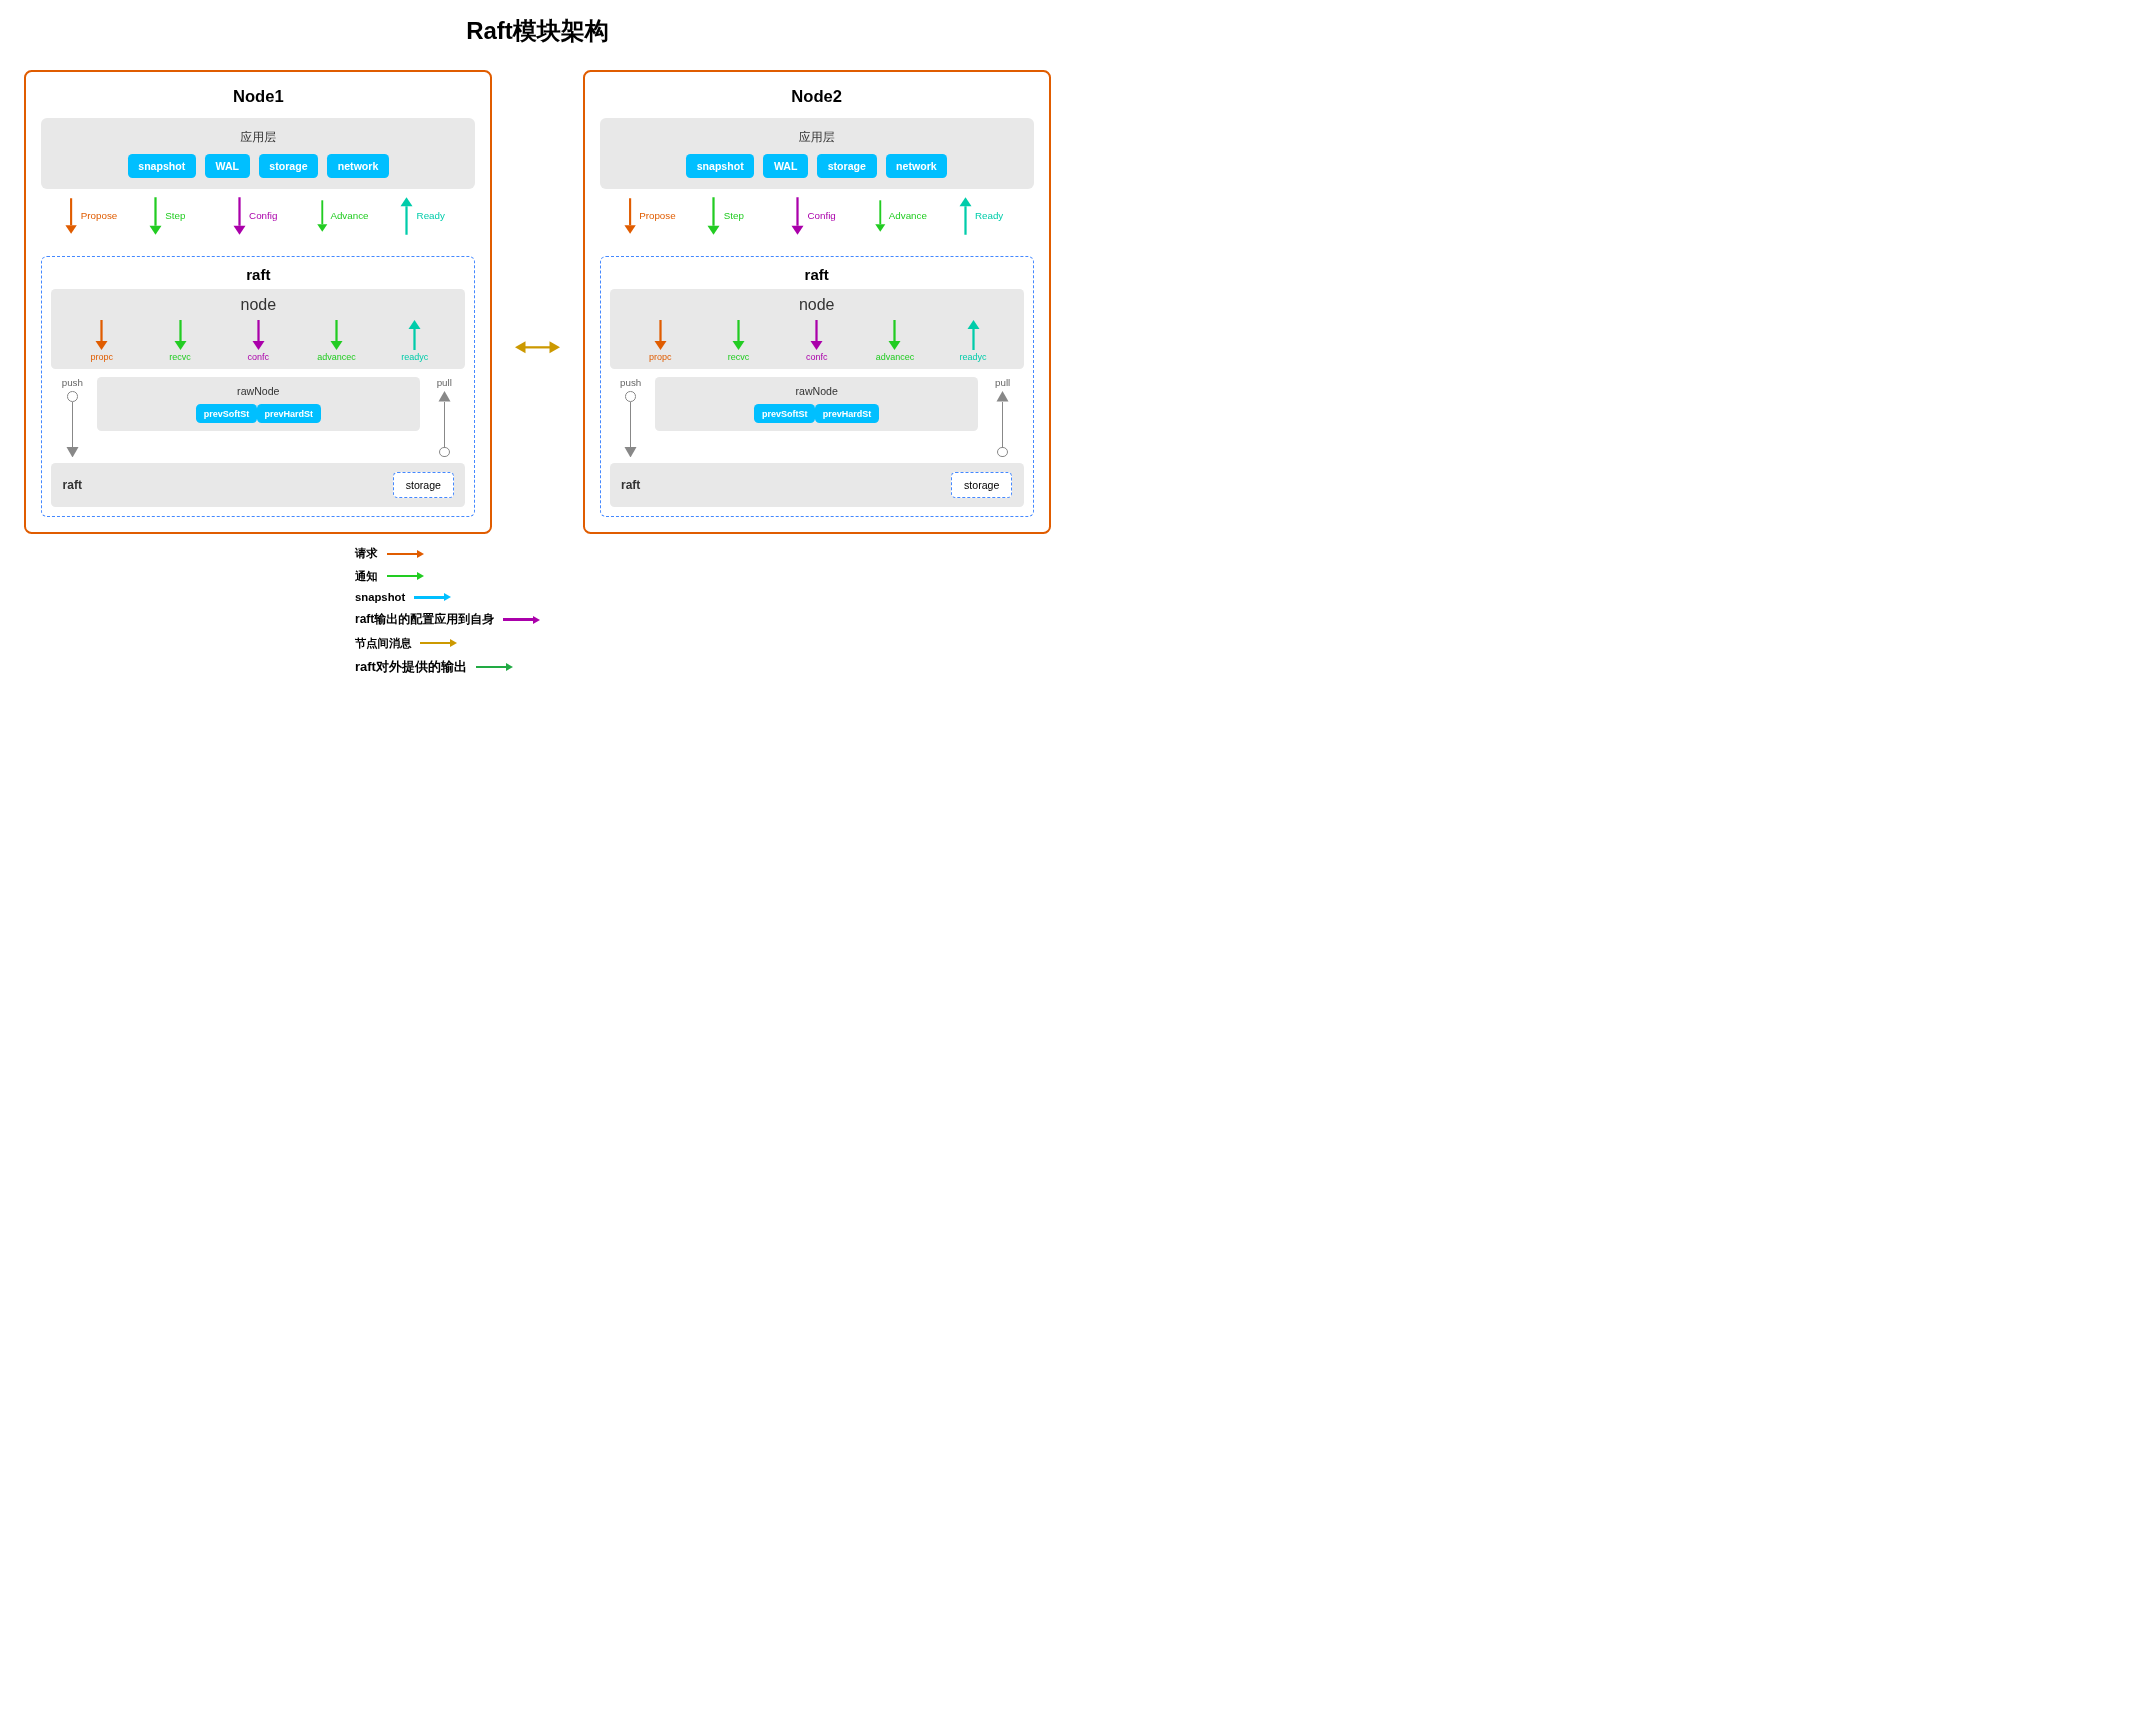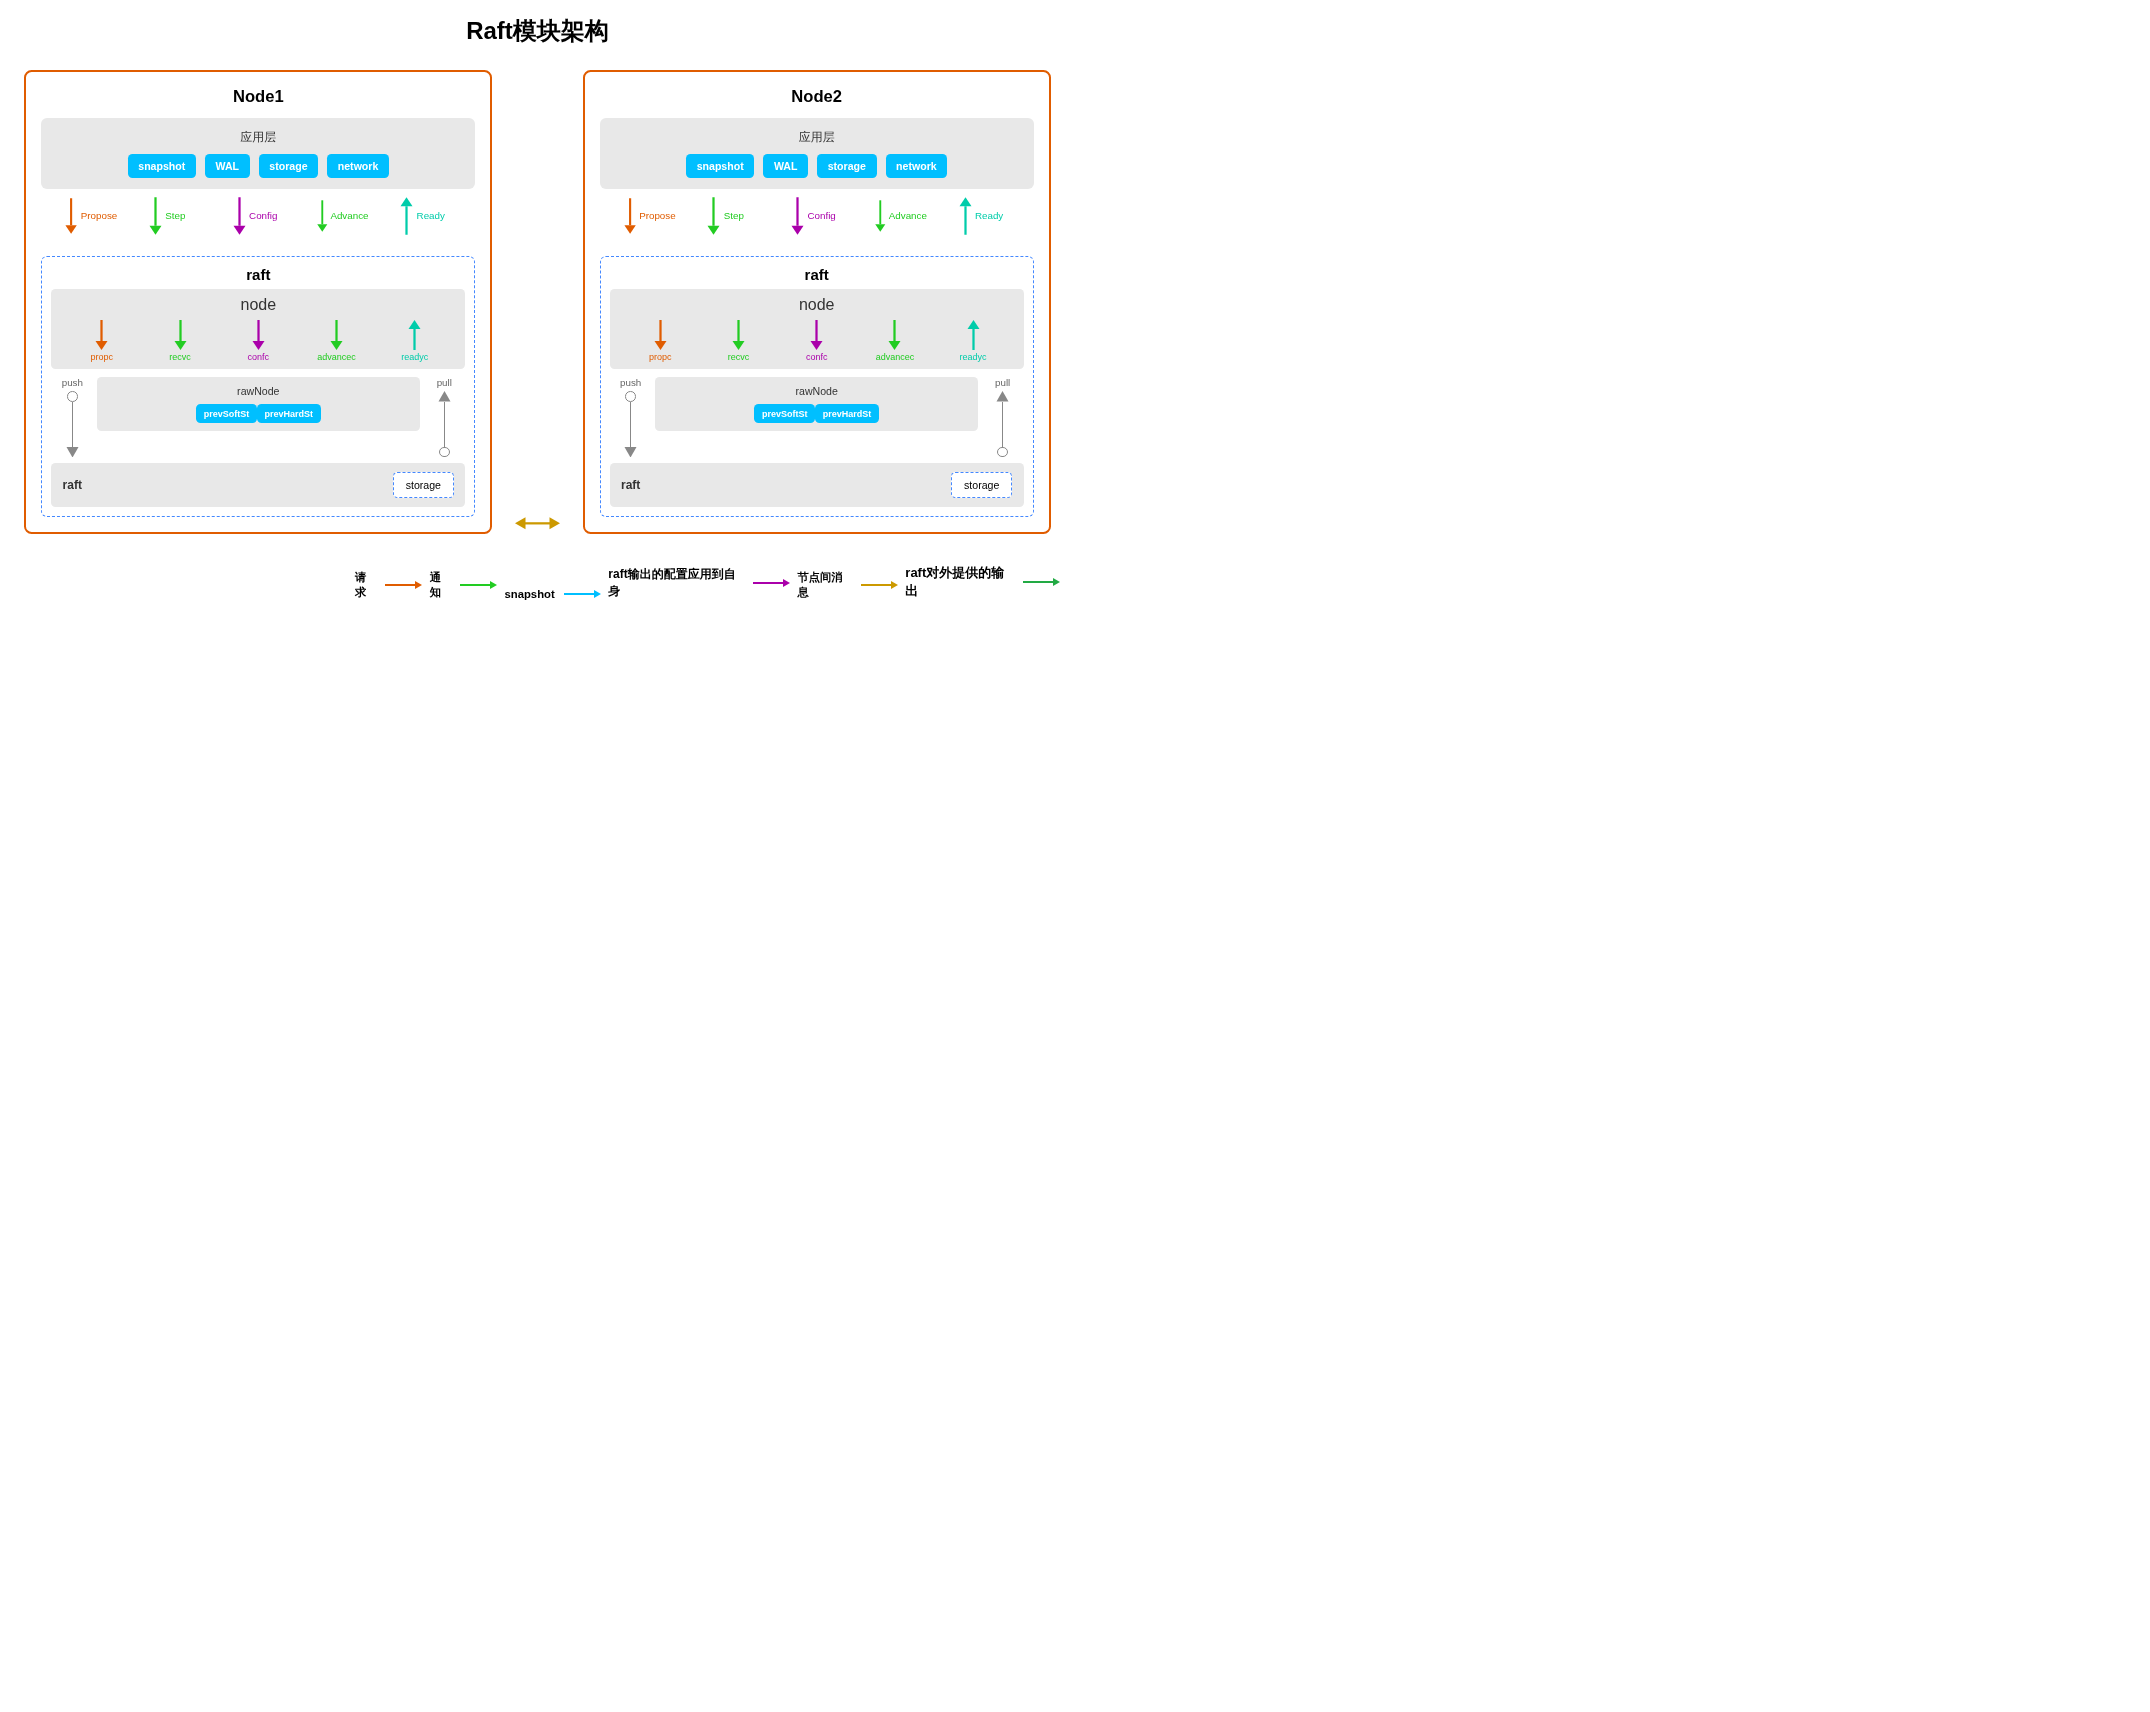--- a/index.html
+++ b/index.html
@@ -14,22 +14,20 @@
       text-align: center;
       font-size: 24px;
       font-weight: bold;
       margin-bottom: 22.7px;
       color: #000;
     }
     .diagram-container {
       display: flex;
       gap: 22.7px;
       justify-content: center;
-      margin-bottom: 30px;
-      align-items: flex-end;
     }
     .node-box {
       border: 2.3px solid #e05c00;
       border-radius: 7.6px;
       padding: 15px;
       width: 468px;
       background: #fff;
       position: relative;
     }
     .node-label {
@@ -166,24 +164,24 @@
       background: #fff;
       color: #000;
       border: 1.5px dashed #4488ff;
       border-radius: 4.5px;
       padding: 6px 12px;
       font-size: 10.6px;
     }
     
     .legend {
       display: flex;
-      flex-direction: row;
-      align-items: flex-end;
+      flex-direction: column;
+      align-items: flex-start;
       gap: 7.6px;
-      margin: 0 auto;
+      margin: 12px auto;
       width: fit-content;
       margin-left: 340px;
     }
     .legend-item {
       display: flex;
       align-items: center;
       gap: 9px;
       font-size: 11.3px;
     }
     .legend-arrow {

